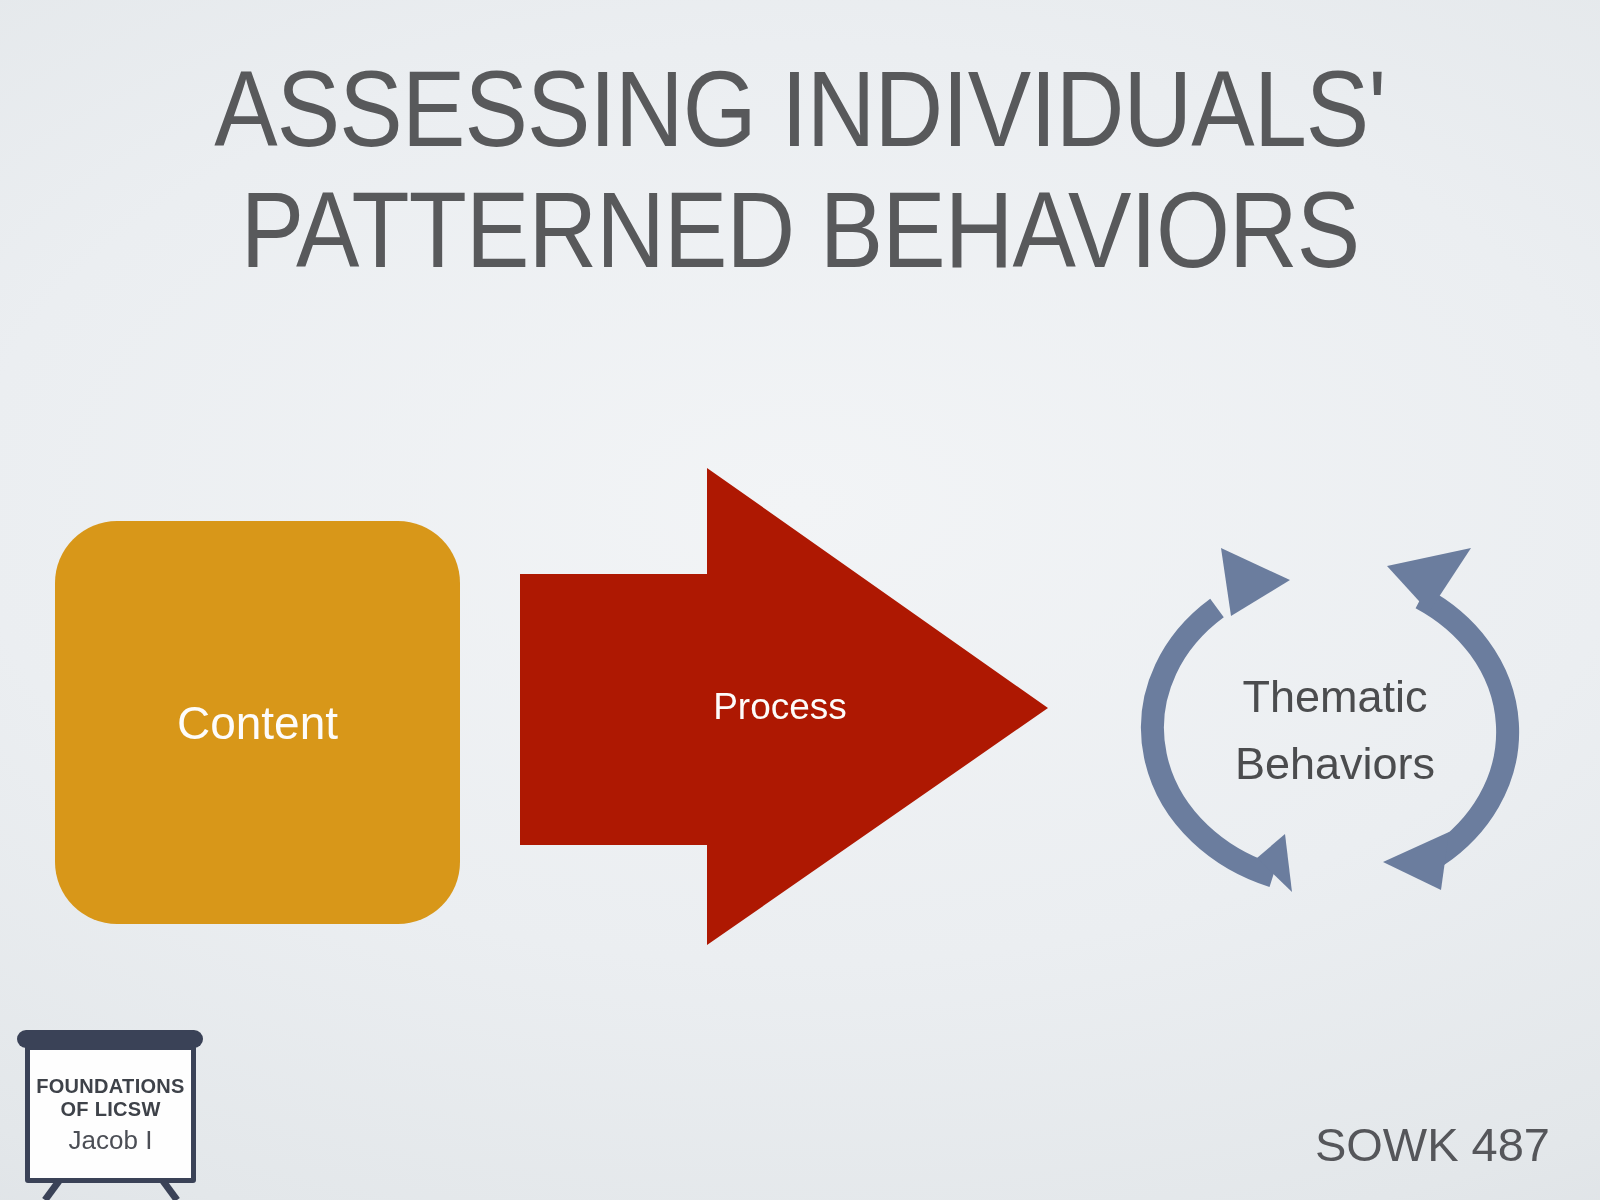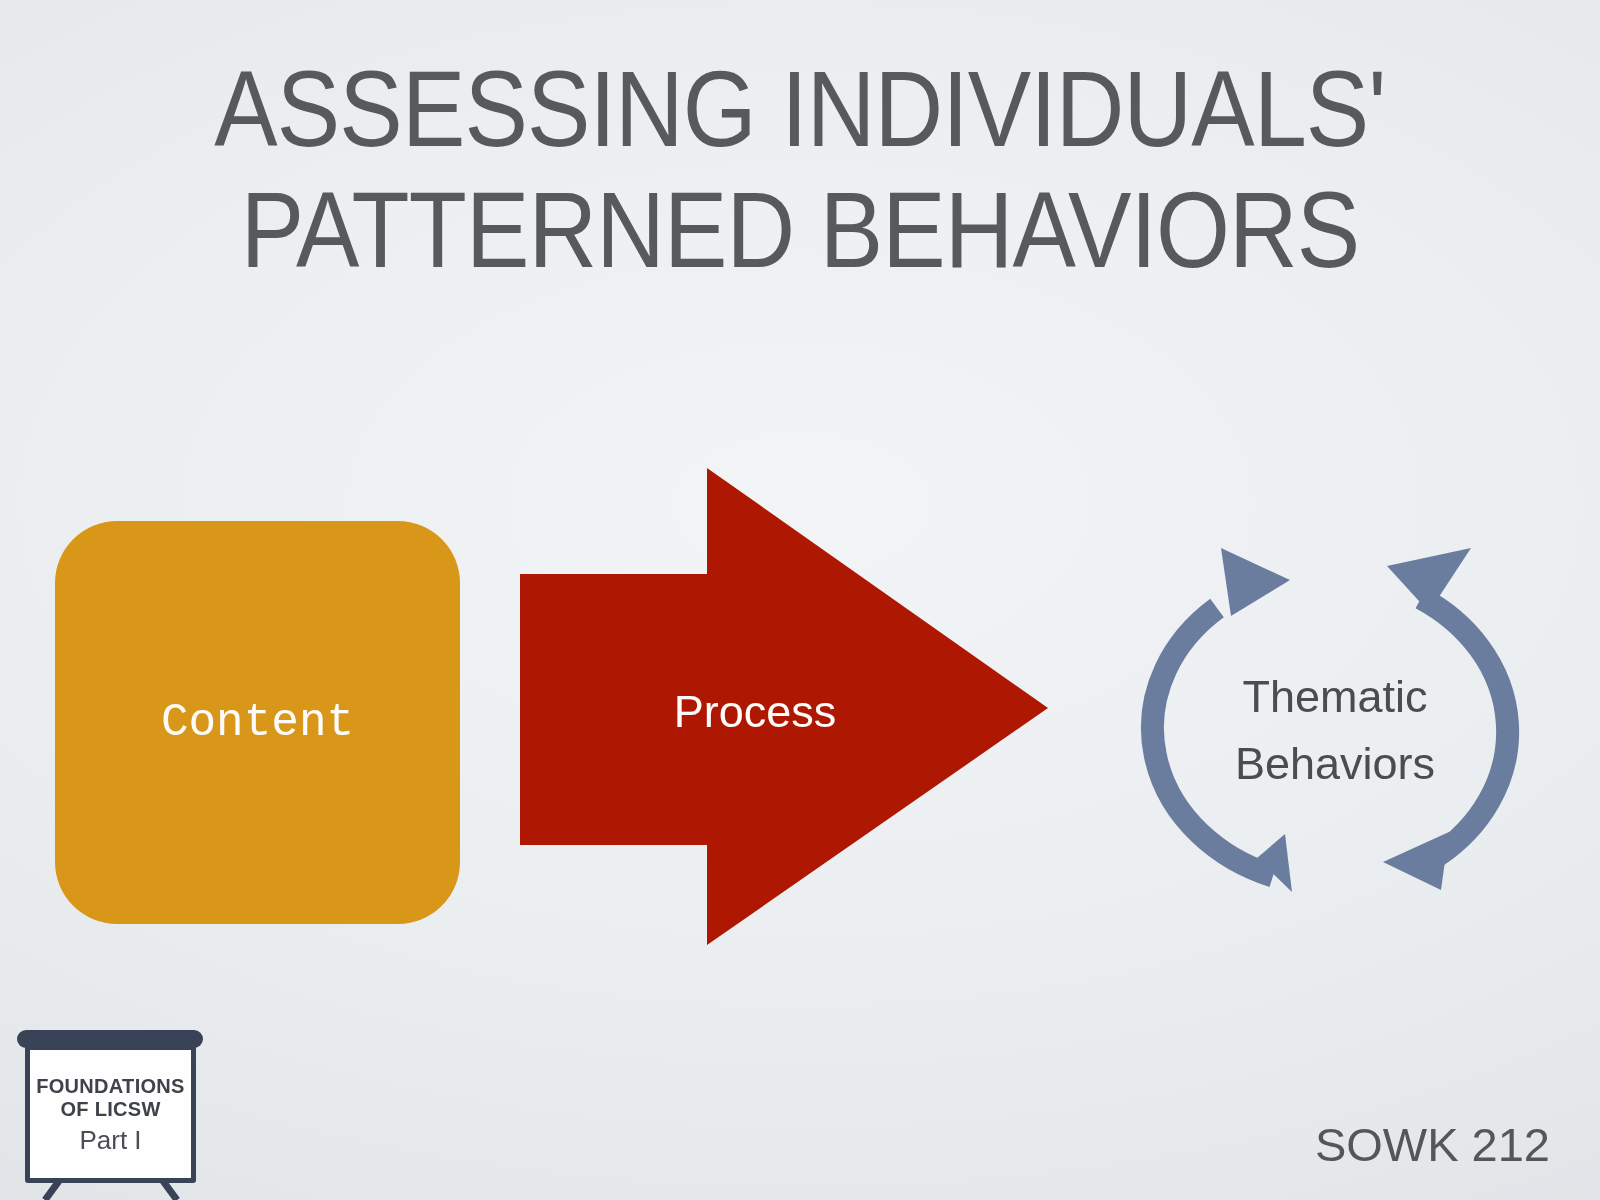--- a/index.html
+++ b/index.html
@@ -25,25 +25,25 @@
   .abs{position:absolute;}
   .shape-label{
     position:absolute;text-align:center;
     font-weight:300;color:#fdfcfb;
     pointer-events:none;
   }
   .content-label{
     left:55px;top:521px;width:405px;height:403px;
     display:flex;align-items:center;justify-content:center;
     font-size:46px;
-    font-family:Liberation Mono, monospace;
   }
   .process-label{
     left:520px;top:686px;width:470px;
-    font-size:45px;
+    font-size:37px;
+    padding-left:25px;
   }
   .thematic-label{
     left:1155px;top:663px;width:360px;
     font-size:45px;line-height:67px;
     color:#4b4c4e;font-weight:300;
   }
   
   .easel-bar{
     left:17px;top:1030px;width:186px;height:18px;
     border-radius:9px;background:#3a4257;
@@ -103,23 +103,23 @@
   </svg>
   <div class="shape-label thematic-label">
     <div>Thematic</div>
     <div>Behaviors</div>
   </div>
 
   <div class="abs easel-bar"></div>
   <div class="abs easel-board">
     <div class="badge-big">FOUNDATIONS</div>
     <div class="badge-big">OF LICSW</div>
-    <div class="badge-part">Part I</div>
+    <div class="badge-part">Jacob I</div>
   </div>
   <svg class="abs" style="left:25px;top:1181px;" width="171" height="19" viewBox="0 0 171 19">
     <path d="M 34 0 L 20 19" stroke-width="7" fill="none" stroke="#3a4257"></path>
     <path d="M 138 0 L 152 19" stroke-width="7" fill="none" stroke="#3a4257"></path>
   </svg>
 
 
-  <div class="abs course">SOWK 212</div>
+  <div class="abs course">SOWK 487</div>
 
 </div>
 
 </body></html>

